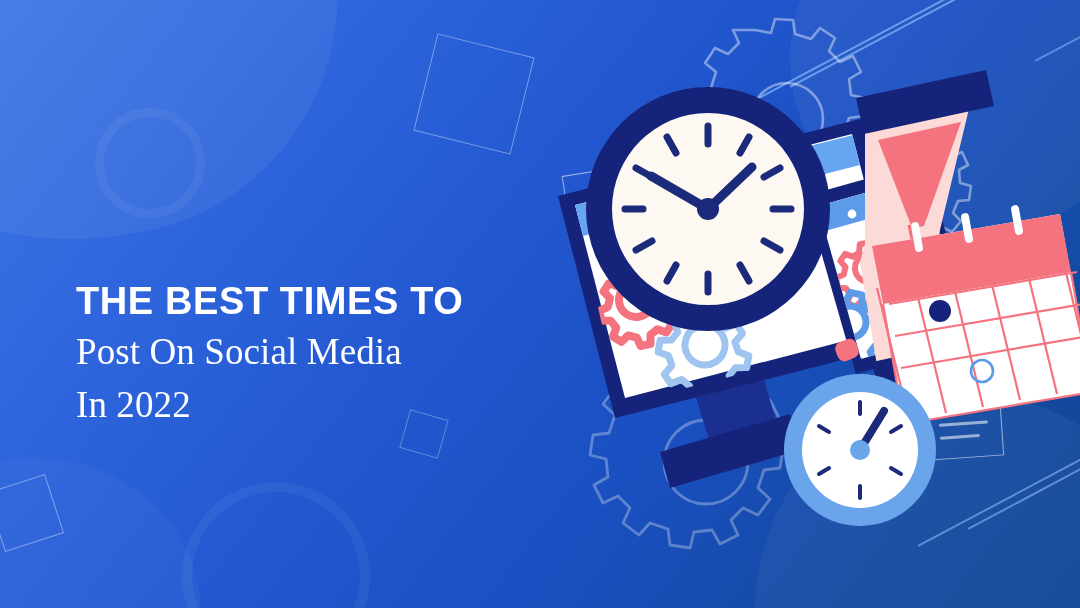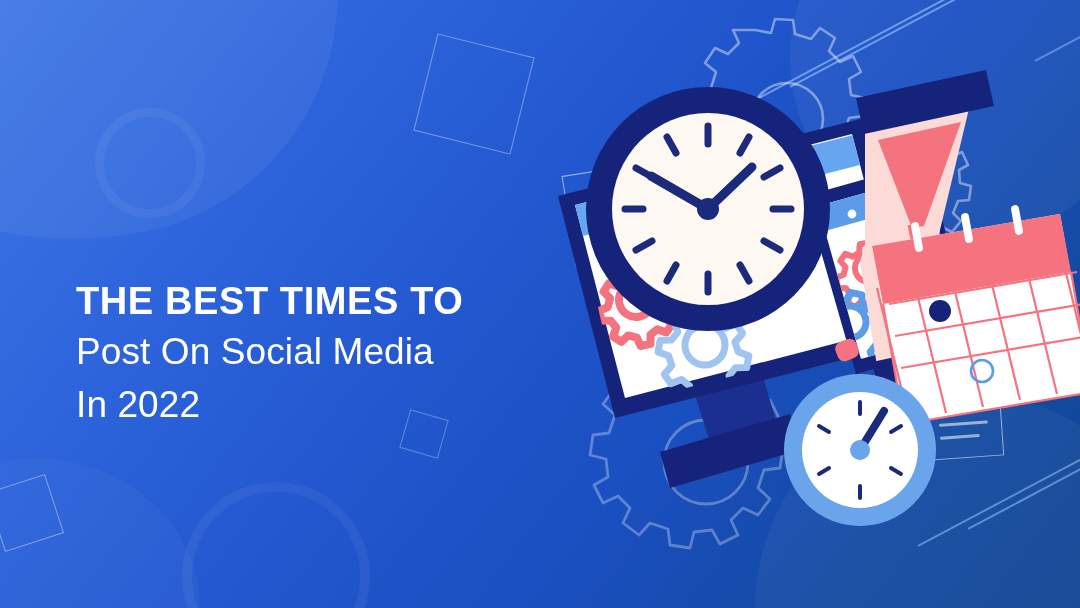--- a/index.html
+++ b/index.html
@@ -129,20 +129,21 @@
     line-height: 1.22;
     margin: 0 0 2px 0;
   }
   .headline .l2 {
     font-size: 37px;
     font-weight: 400;
     letter-spacing: 0.1px;
     line-height: 1.42;
     margin: 0;
     white-space: pre-line;
+    font-family: Liberation Serif, serif;
   }
 
   
   .illustration {
     position: absolute;
     left: 520px;
     top: 0;
     width: 560px;
     height: 608px;
     z-index: 20;

